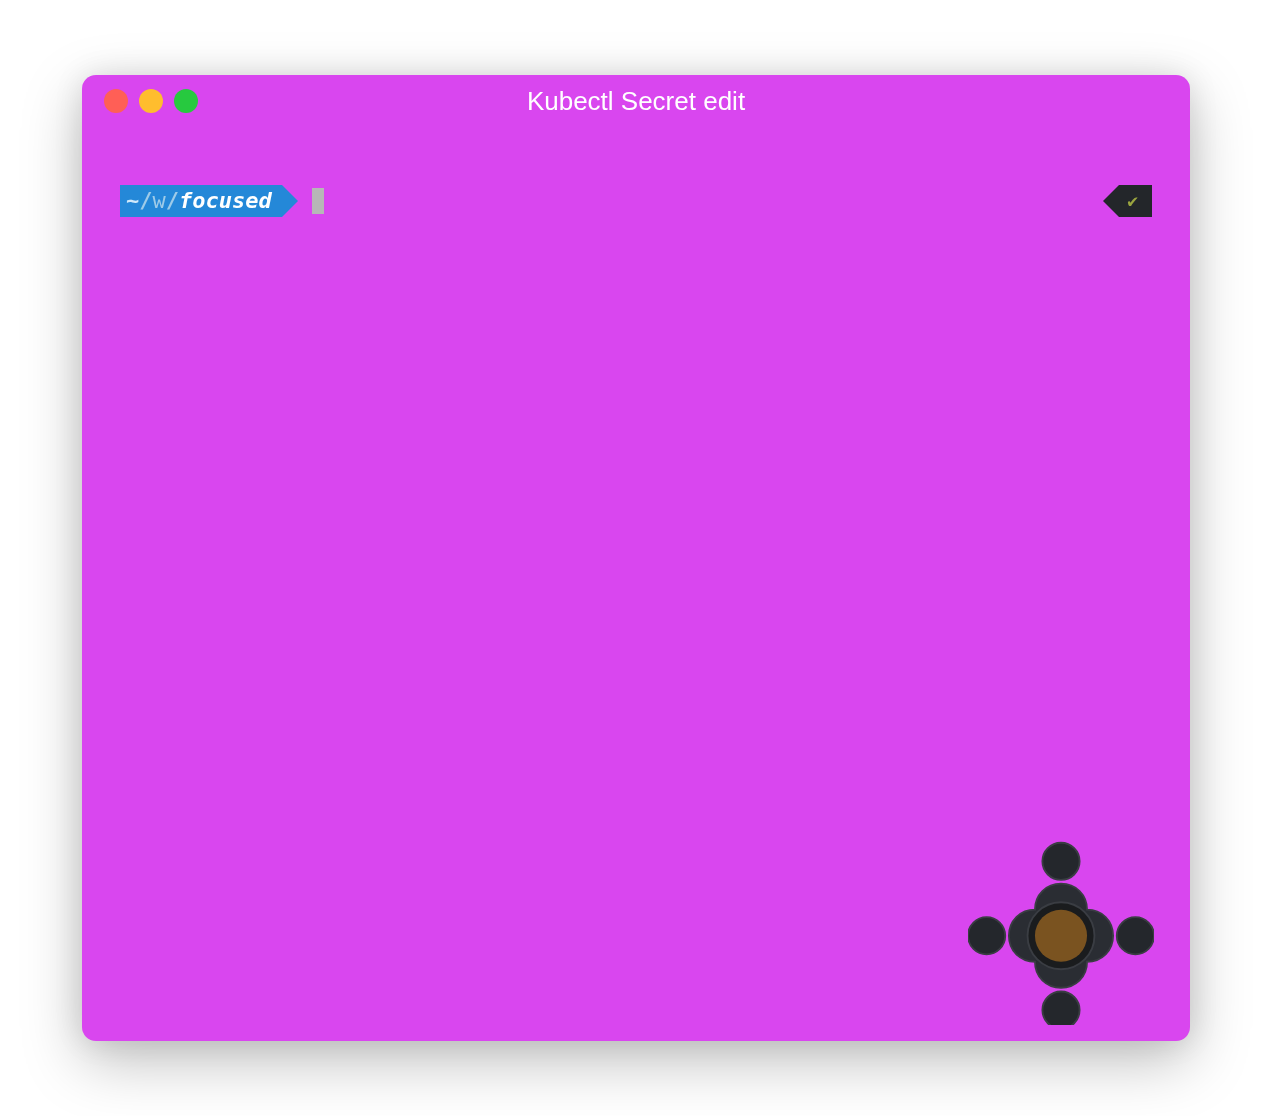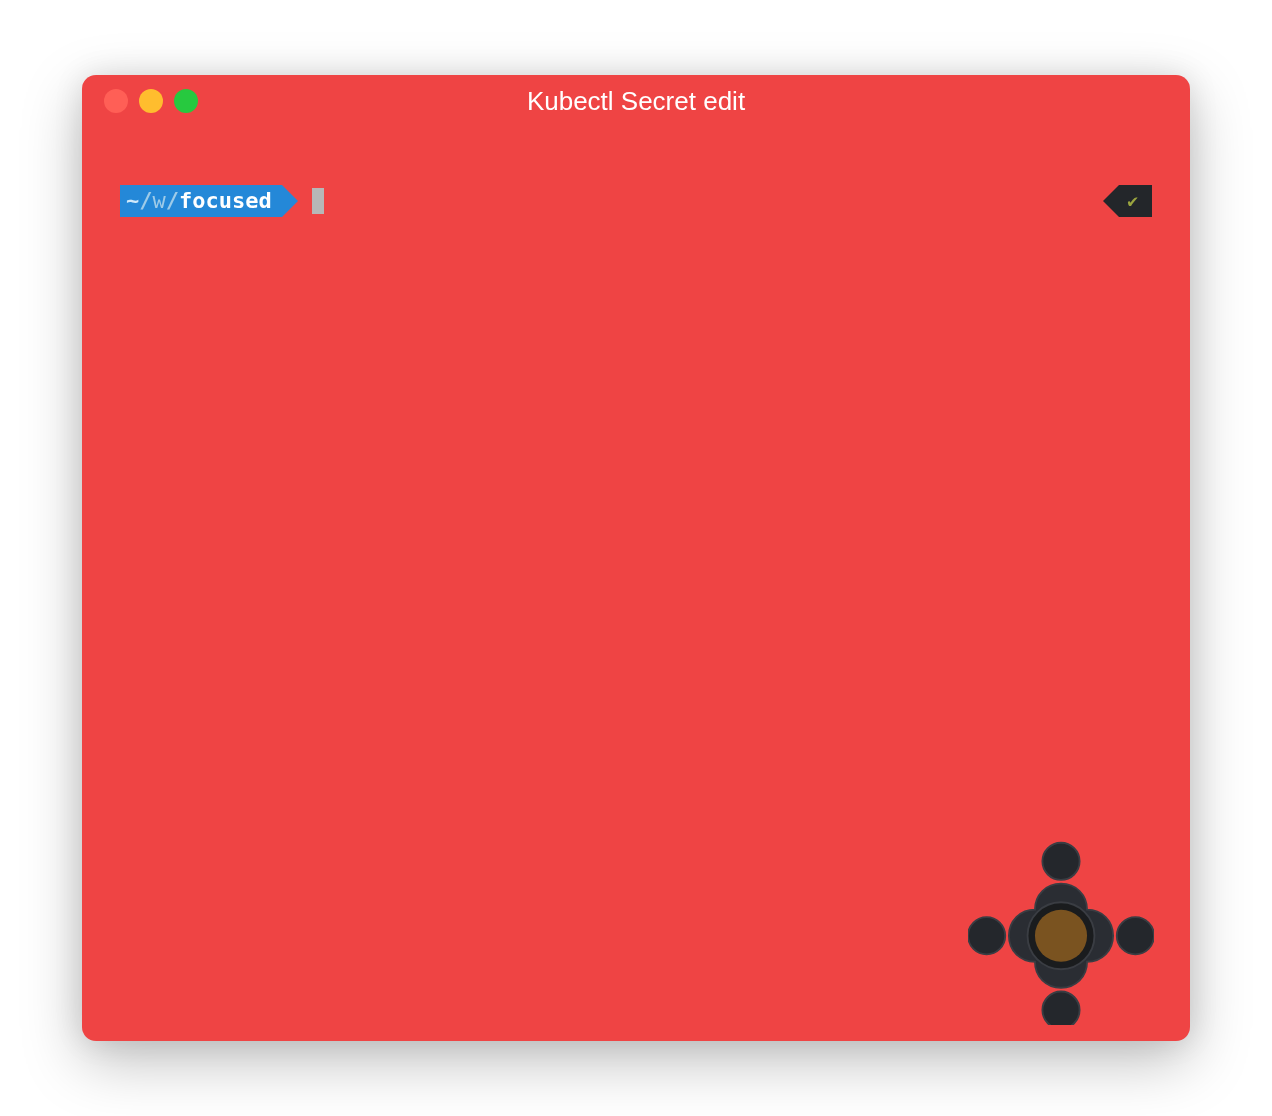--- a/index.html
+++ b/index.html
@@ -8,21 +8,21 @@
       font-family: -apple-system, BlinkMacSystemFont, "Segoe UI", Helvetica, Arial, sans-serif;
       width: 1272px;
       height: 1116px;
       display: flex;
       align-items: center;
       justify-content: center;
     }
     .window {
       width: 1108px;
       height: 966px;
-      background: #ef4444;
+      background: #d946ef;
       border-radius: 14px;
       box-shadow: 0 20px 60px rgba(0,0,0,0.25), 0 0 30px rgba(0,0,0,0.1);
       position: relative;
       overflow: hidden;
     }
     .titlebar {
       height: 52px;
       display: flex;
       align-items: center;
       position: relative;
@@ -82,21 +82,21 @@
       right: -16px;
       top: 0;
       width: 0; height: 0;
       border-top: 16px solid transparent;
       border-bottom: 16px solid transparent;
       border-left: 16px solid #2488d8;
     }
     .prompt-home { color: #cfe9fa; }
     .prompt-sep { color: #9ecbe8; }
     .prompt-w { color: #9ecbe8; font-weight: 400; }
-    .prompt-dir { color: #ffffff; }
+    .prompt-dir { color: #ffffff; font-style: italic; }
     .cursor {
       display: inline-block;
       width: 12px;
       height: 26px;
       background: #b7b7b7;
       margin-left: 30px;
     }
     .status-right {
       margin-left: auto;
       position: relative;

